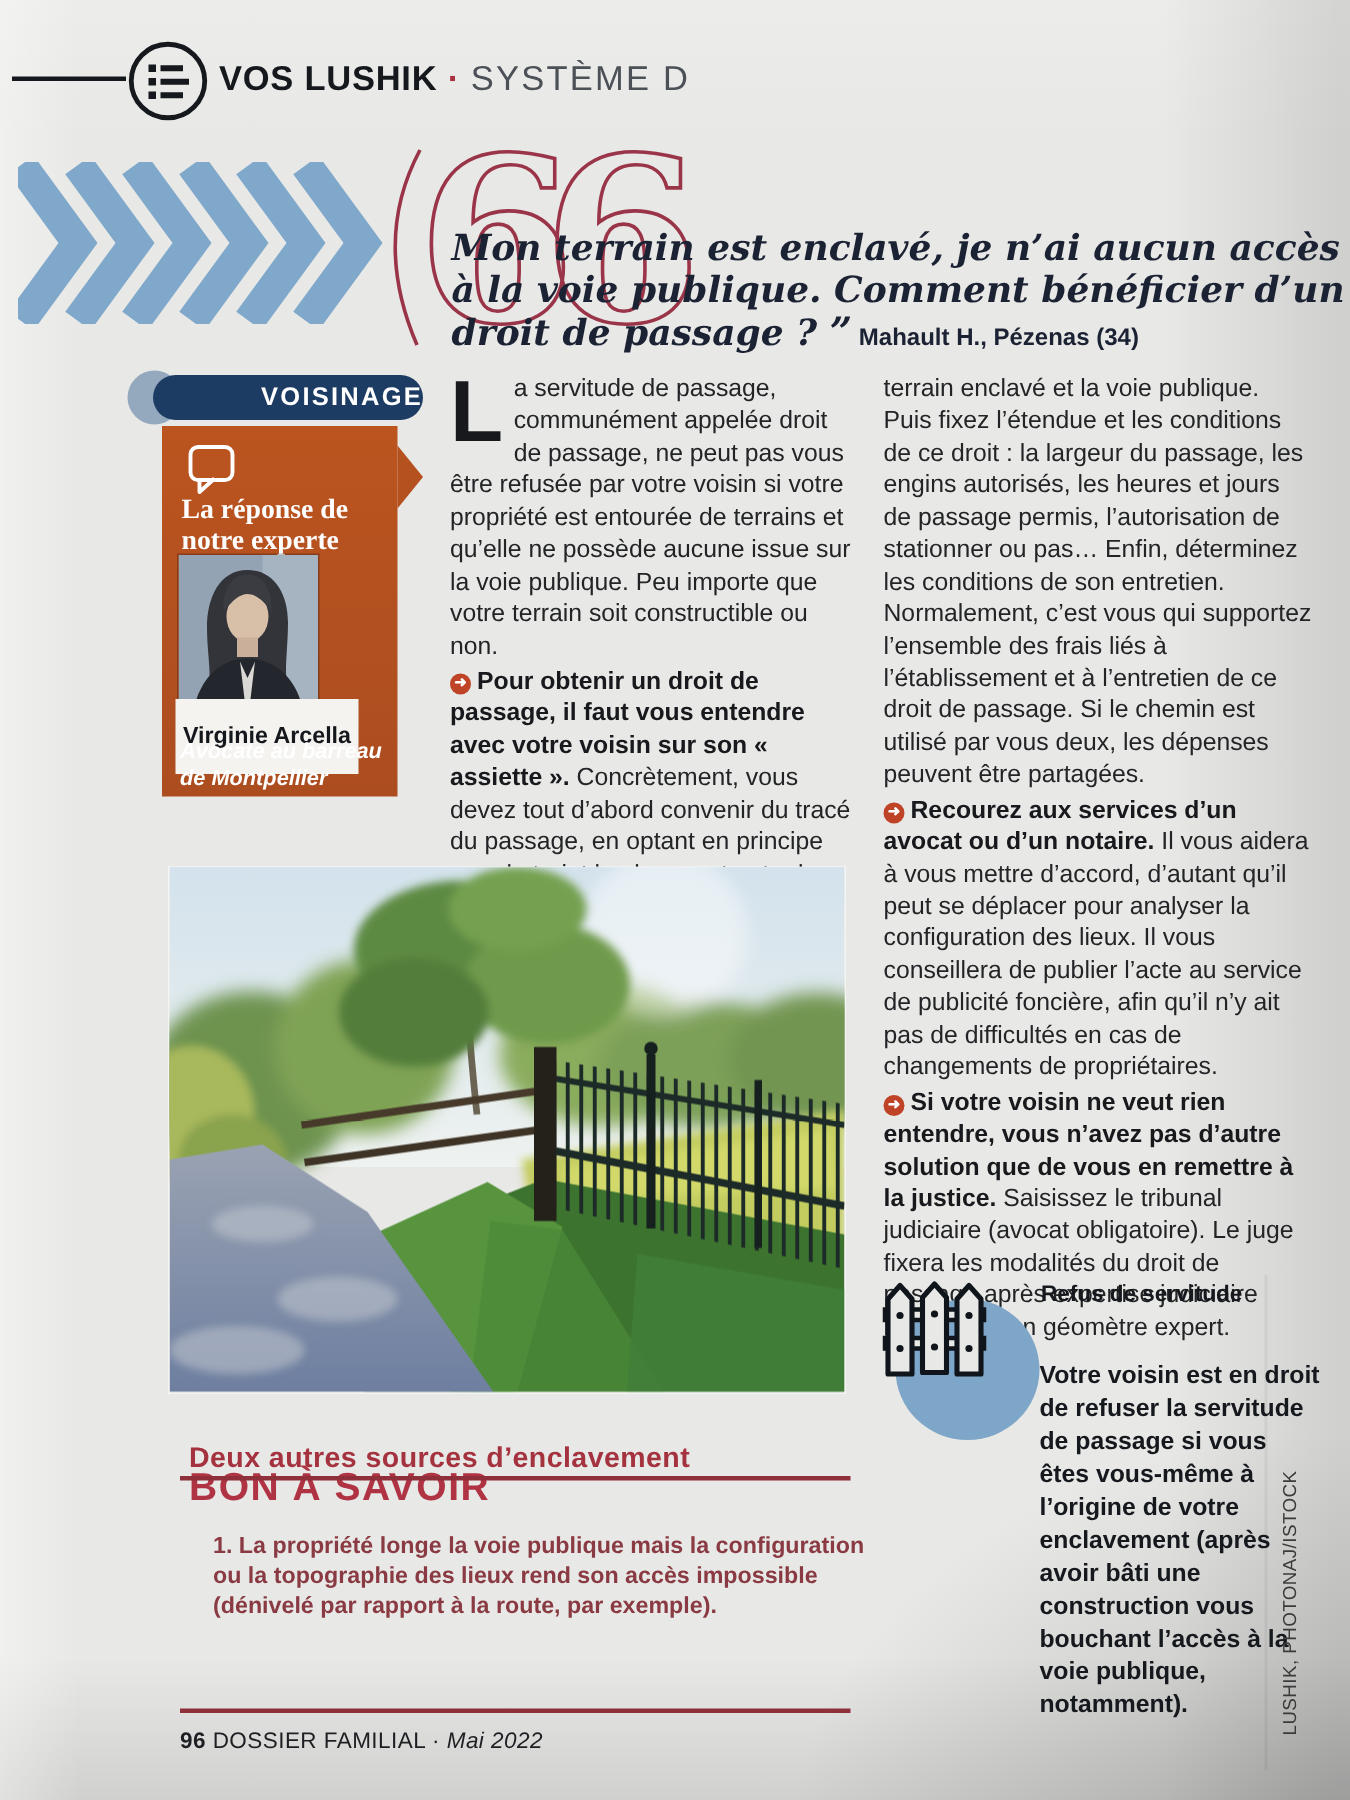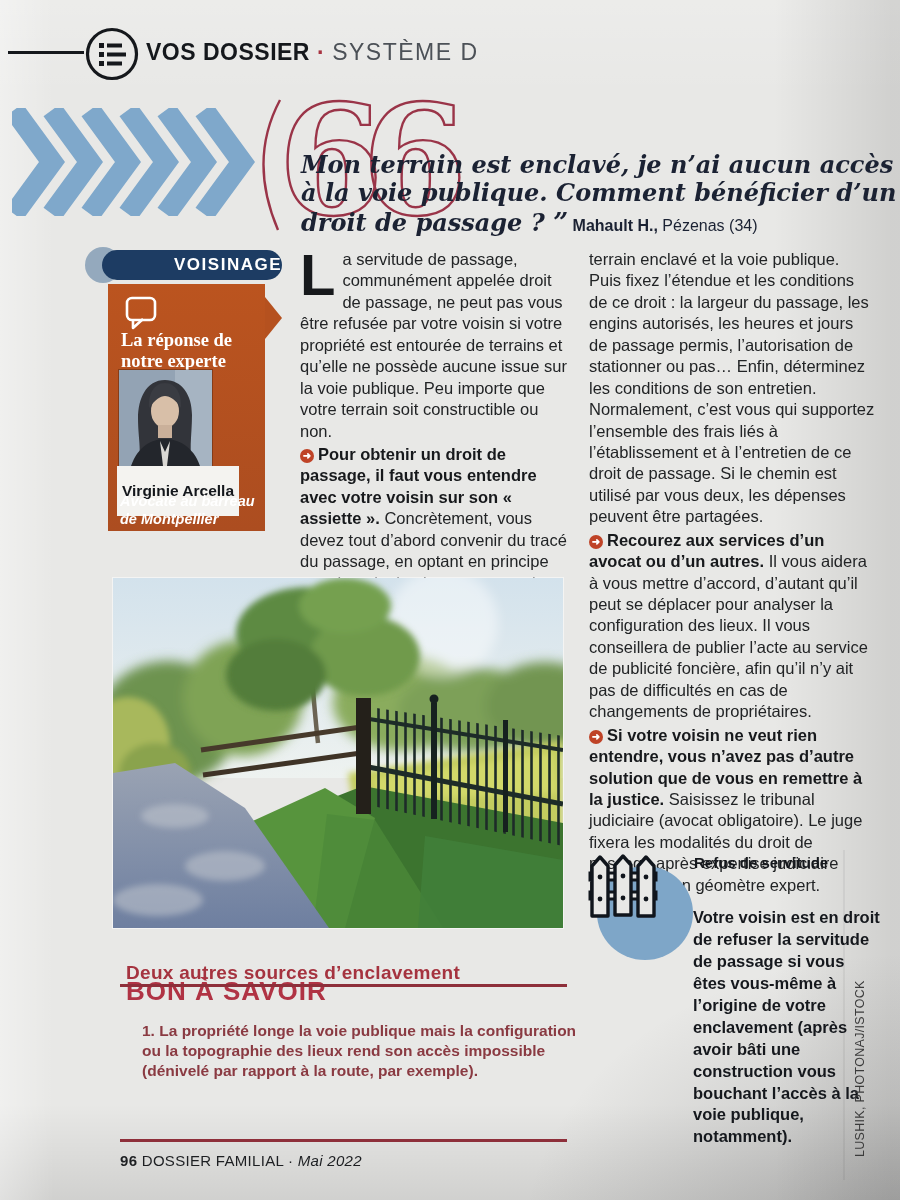--- a/index.html
+++ b/index.html
@@ -19,21 +19,21 @@
   .htitle .sec{font-weight:bold;color:#15181c;}
   .htitle .dot{color:#a83340;font-weight:bold;margin:0 7px;}
   .htitle .sub{color:#4c5157;letter-spacing:1.5px;}
   
   .chev{left:12px;top:108px;}
   .qmarks{left:248px;top:88px;}
   .quote{left:301px;top:151px;width:600px;color:#1b2233;
     font-family:"DejaVu Serif",serif;font-style:italic;font-weight:bold;
     font-size:24px;line-height:1.17;}
   .quote .attr{font-family:"Liberation Sans",sans-serif;font-style:normal;font-size:16px;font-weight:bold;}
-  .quote .loc{font-weight:normal;text-align:right;}
+  .quote .loc{font-weight:bold;text-align:right;}
   .quote .qc{font-size:26px;}
   
   .badge-circle{left:85px;top:247px;width:36px;height:36px;border-radius:50%;background:#94a9bd;}
   .badge{left:102px;top:250px;width:180px;height:30px;border-radius:16px;background:#1d3c63;
     color:#fff;font-weight:bold;font-size:17px;letter-spacing:1.5px;text-align:right;line-height:30px;}
   .ebox{left:108px;top:284px;width:157px;height:247px;background:linear-gradient(180deg,#bb541f,#ac4d20);}
   .earrow{left:265px;top:297px;width:0;height:0;border-top:21px solid transparent;
     border-bottom:21px solid transparent;border-left:17px solid #b5511f;}
   .bubble{left:124px;top:295px;}
   .etitle{left:121px;top:330px;width:142px;color:#fff;font-weight:bold;font-size:18.5px;line-height:1.12;font-family:Liberation Serif, serif;}
@@ -88,21 +88,21 @@
     <g fill="#15181c">
       <rect x="15" y="17" width="5" height="5"></rect>
         <rect x="23" y="17.5" width="15" height="4"></rect>
       <rect x="15" y="26" width="5" height="5"></rect>
         <rect x="23" y="26.5" width="19" height="4"></rect>
       <rect x="15" y="35" width="5" height="5"></rect>
         <rect x="23" y="35.5" width="15" height="4"></rect>
     </g>
   </svg>
   <div class="abs htitle">
-    <span class="sec">VOS DOSSIER</span><span class="dot">·</span><span class="sub">SYSTÈME D</span>
+    <span class="sec">VOS LUSHIK</span><span class="dot">·</span><span class="sub">SYSTÈME D</span>
   </div>
 
   <svg class="abs chev" width="248" height="108" viewBox="0 0 248 108">
     <g stroke="#7fa8cb" stroke-width="21" fill="none">
       <path d="M2,2 L40,54 L2,106"></path>
         <path d="M40,2 L78,54 L40,106"></path>
       <path d="M78,2 L116,54 L78,106"></path>
         <path d="M116,2 L154,54 L116,106"></path>
       <path d="M154,2 L192,54 L154,106"></path>
         <path d="M192,2 L230,54 L192,106"></path>
@@ -146,21 +146,21 @@
       <span class="dropcap">L</span><span>a servitude de passage, communément appelée droit de passage, ne peut pas vous être refusée par votre voisin si votre propriété est entourée de terrains et qu’elle ne possède aucune issue sur la voie publique. Peu importe que votre terrain soit constructible ou non.</span>
     </div>
     <div class="bpara">
       <span class="obullet">➜</span><span class="b">Pour obtenir un droit de passage, il faut vous entendre avec votre voisin sur son « assiette ».</span><span> Concrètement, vous devez tout d’abord convenir du tracé du passage, en optant en principe pour le trajet le plus court entre le</span>
     </div>
   </div>
 
   <div class="abs col col2">
     <div>terrain enclavé et la voie publique. Puis fixez l’étendue et les conditions de ce droit : la largeur du passage, les engins autorisés, les heures et jours de passage permis, l’autorisation de stationner ou pas… Enfin, déterminez les conditions de son entretien. Normalement, c’est vous qui supportez l’ensemble des frais liés à l’établissement et à l’entretien de ce droit de passage. Si le chemin est utilisé par vous deux, les dépenses peuvent être partagées.</div>
     <div class="bpara">
-      <span class="obullet">➜</span><span class="b">Recourez aux services d’un avocat ou d’un autres.</span><span> Il vous aidera à vous mettre d’accord, d’autant qu’il peut se déplacer pour analyser la configuration des lieux. Il vous conseillera de publier l’acte au service de publicité foncière, afin qu’il n’y ait pas de difficultés en cas de changements de propriétaires.</span>
+      <span class="obullet">➜</span><span class="b">Recourez aux services d’un avocat ou d’un notaire.</span><span> Il vous aidera à vous mettre d’accord, d’autant qu’il peut se déplacer pour analyser la configuration des lieux. Il vous conseillera de publier l’acte au service de publicité foncière, afin qu’il n’y ait pas de difficultés en cas de changements de propriétaires.</span>
     </div>
     <div class="bpara">
       <span class="obullet">➜</span><span class="b">Si votre voisin ne veut rien entendre, vous n’avez pas d’autre solution que de vous en remettre à la justice.</span><span> Saisissez le tribunal judiciaire (avocat obligatoire). Le juge fixera les modalités du droit de passage après expertise judiciaire menée par un géomètre expert.</span>
     </div>
   </div>
 
   <svg class="abs photo" width="450" height="350" viewBox="0 0 450 350">
     <defs>
       <linearGradient id="skyg" x1="0" y1="0" x2="0" y2="1">
         <stop offset="0" stop-color="#d3e2ec"></stop>

